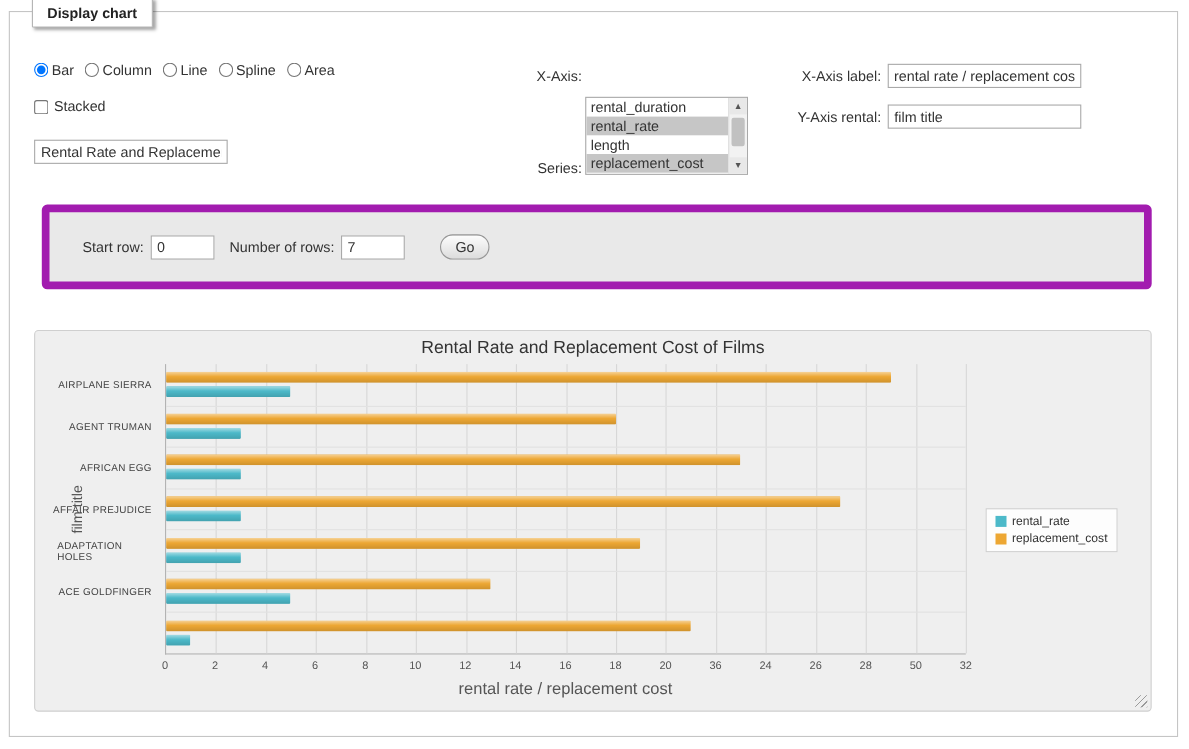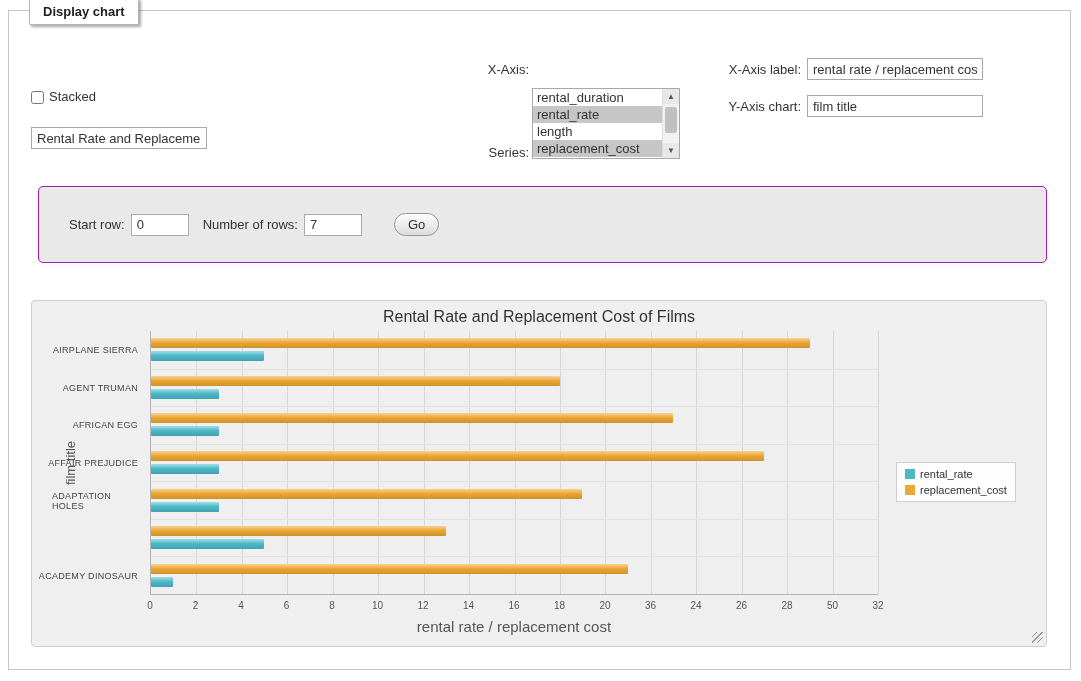--- a/index.html
+++ b/index.html
@@ -49,21 +49,21 @@
   .sb-thumb { position:absolute; left:2px; right:2px; top:18px; height:26px;
     background:#c1c1c1; border-radius:2px; }
 
   .xlab-label { left:700px; top:51px; width:92px; text-align:right; }
   .xlab-input { position:absolute; left:798px; top:47px; width:176px; height:22px; }
   .ylab-label { left:700px; top:88px; width:92px; text-align:right; }
   .ylab-input { position:absolute; left:798px; top:84px; width:176px; height:22px; }
 
   
   .rows-panel { position:absolute; left:29px; top:175px; width:1009px; height:77px;
-    background:#e9e9e9; border:1px solid #a21caf; border-radius:5px;
+    background:#e9e9e9; border:7px solid #a21caf; border-radius:5px;
     display:flex; align-items:center; padding-left:30px; }
   .rows-panel .lbl { margin-right:6px; color:#333; }
   .rows-panel .num { width:58px; height:22px; margin-right:14px; }
   .go-btn { margin-left:18px; padding:3px 13px; font-size:13px; color:#333;
     background:linear-gradient(#fdfdfd,#dcdcdc); border:1px solid #969696;
     border-radius:13px; cursor:pointer; font-family:inherit; }
 
   
   .chart-panel { position:absolute; left:22px; top:289px; width:1016px; height:347px;
     background:#efefef; border:1px solid #cfcfcf; border-radius:4px; }
@@ -101,20 +101,42 @@
   .resize-handle { position:absolute; right:3px; bottom:3px; width:11px; height:11px;
     background:repeating-linear-gradient(135deg, transparent 0 3px, #9a9a9a 3px 4px);
     cursor:nwse-resize; }
 </style>
 </head>
 <body>
 
 <fieldset class="frame">
   <div class="frame-legend">Display chart</div>
 
+  <div class="type-row">
+      <label class="radio-item">
+        <input type="radio" name="ctype" checked="" style="">
+        <span>Bar</span>
+      </label>
+      <label class="radio-item">
+        <input type="radio" name="ctype" style="">
+        <span>Column</span>
+      </label>
+      <label class="radio-item">
+        <input type="radio" name="ctype" style="">
+        <span>Line</span>
+      </label>
+      <label class="radio-item">
+        <input type="radio" name="ctype" style="">
+        <span>Spline</span>
+      </label>
+      <label class="radio-item">
+        <input type="radio" name="ctype" style="">
+        <span>Area</span>
+      </label>
+    </div>
 
   <div class="stacked-row">
     <input type="checkbox" style="">
     <span>Stacked</span>
   </div>
 
   <input class="txt title-input" value="Rental Rate and Replacement Cost of Films" style="">
 
   <div class="ctl-label xaxis-label">X-Axis:</div>
 
@@ -129,41 +151,41 @@
     <div class="scrollbar">
       <div class="sb-arrow up">▲</div>
       <div class="sb-thumb"></div>
       <div class="sb-arrow down">▼</div>
     </div>
   </div>
 
   <div class="ctl-label xlab-label">X-Axis label:</div>
   <input class="txt xlab-input" value="rental rate / replacement cost" style="">
 
-  <div class="ctl-label ylab-label">Y-Axis chart:</div>
+  <div class="ctl-label ylab-label">Y-Axis rental:</div>
   <input class="txt ylab-input" value="film title" style="">
 
   <div class="rows-panel">
     <span class="lbl">Start row:</span>
     <input class="txt num" value="0" style="">
     <span class="lbl">Number of rows:</span>
     <input class="txt num" value="7" style="">
     <button class="go-btn">Go</button>
   </div>
 
   <div class="chart-panel">
     <div class="chart-title">Rental Rate and Replacement Cost of Films</div>
     <div class="y-axis-title">film title</div>
     <div class="category-labels">
         <div class="cat-label" style="top: 0%; height: 14.2857%;">AIRPLANE SIERRA</div>
         <div class="cat-label" style="top: 14.2857%; height: 14.2857%;">AGENT TRUMAN</div>
         <div class="cat-label" style="top: 28.5714%; height: 14.2857%; padding-left: 36px;">AFRICAN EGG</div>
         <div class="cat-label" style="top: 42.8571%; height: 14.2857%;">AFFAIR PREJUDICE</div>
         <div class="cat-label" style="top: 57.1429%; height: 14.2857%; margin-left: 20px;">ADAPTATION HOLES</div>
-        <div class="cat-label" style="top: 85.7143%; height: 14.2857%;">ACADEMY DINOSAUR</div>
+        <div class="cat-label" style="top: 71.4286%; height: 14.2857%;">ACE GOLDFINGER</div>
       </div>
     <div class="plot-area">
         <div class="gridline" style="left: 6.25%;"></div>
         <div class="gridline" style="left: 12.5%;"></div>
         <div class="gridline" style="left: 18.75%;"></div>
         <div class="gridline" style="left: 25%;"></div>
         <div class="gridline" style="left: 31.25%;"></div>
         <div class="gridline" style="left: 37.5%;"></div>
         <div class="gridline" style="left: 43.75%;"></div>
         <div class="gridline" style="left: 50%;"></div>

